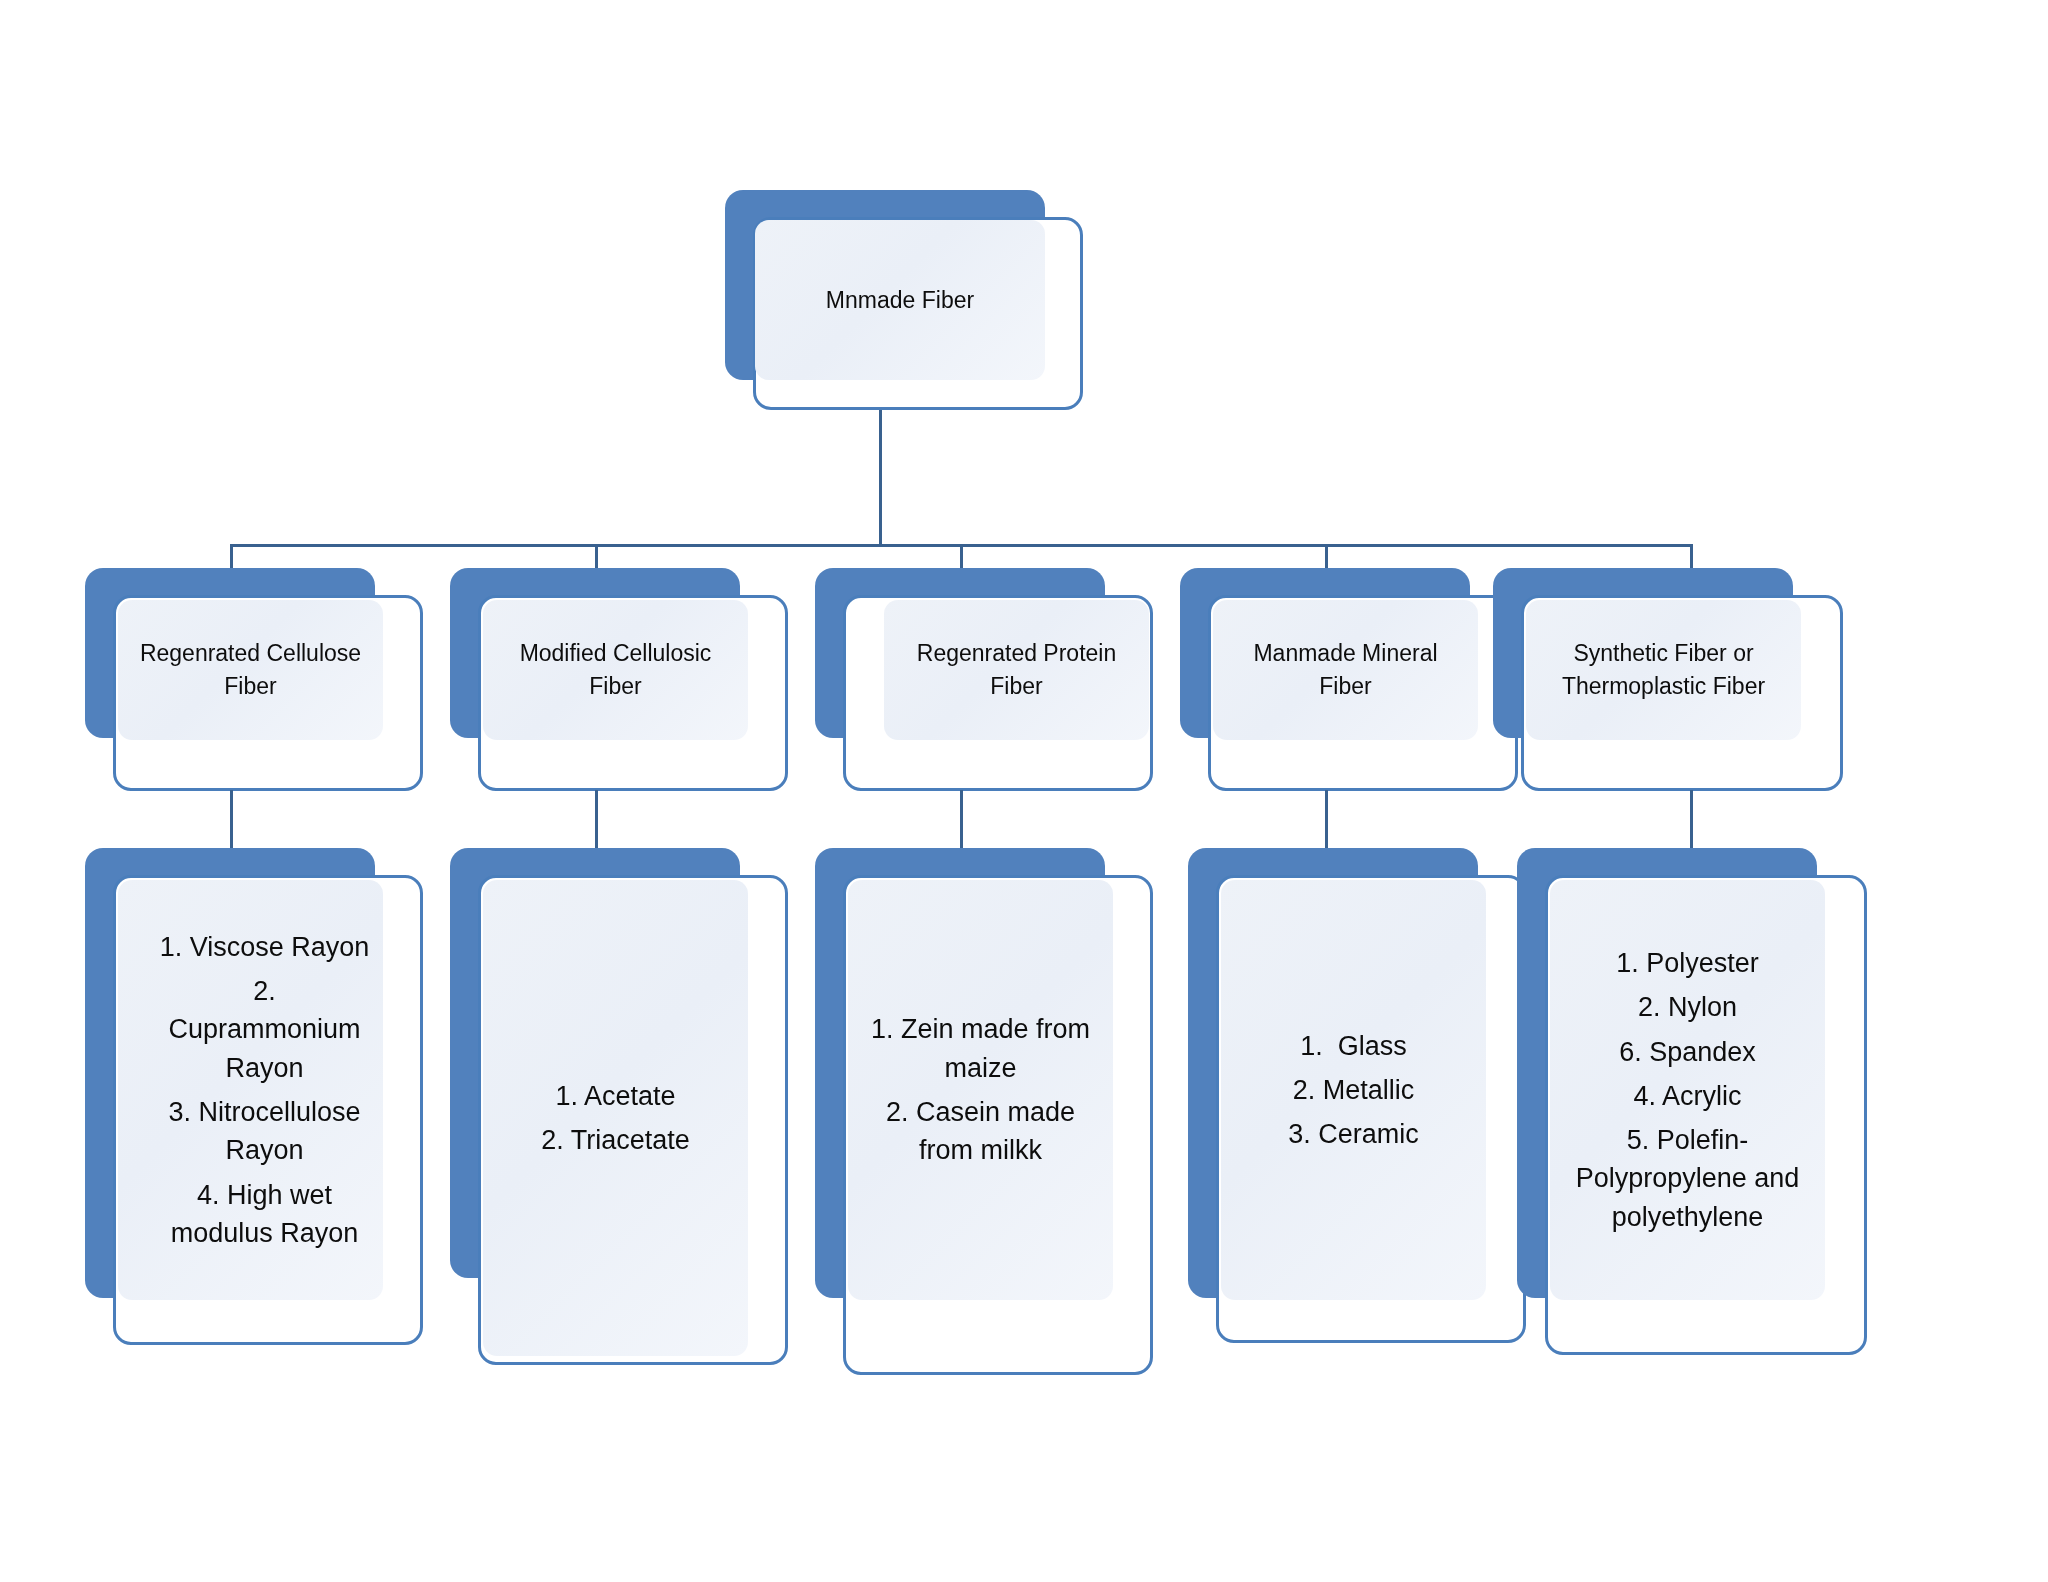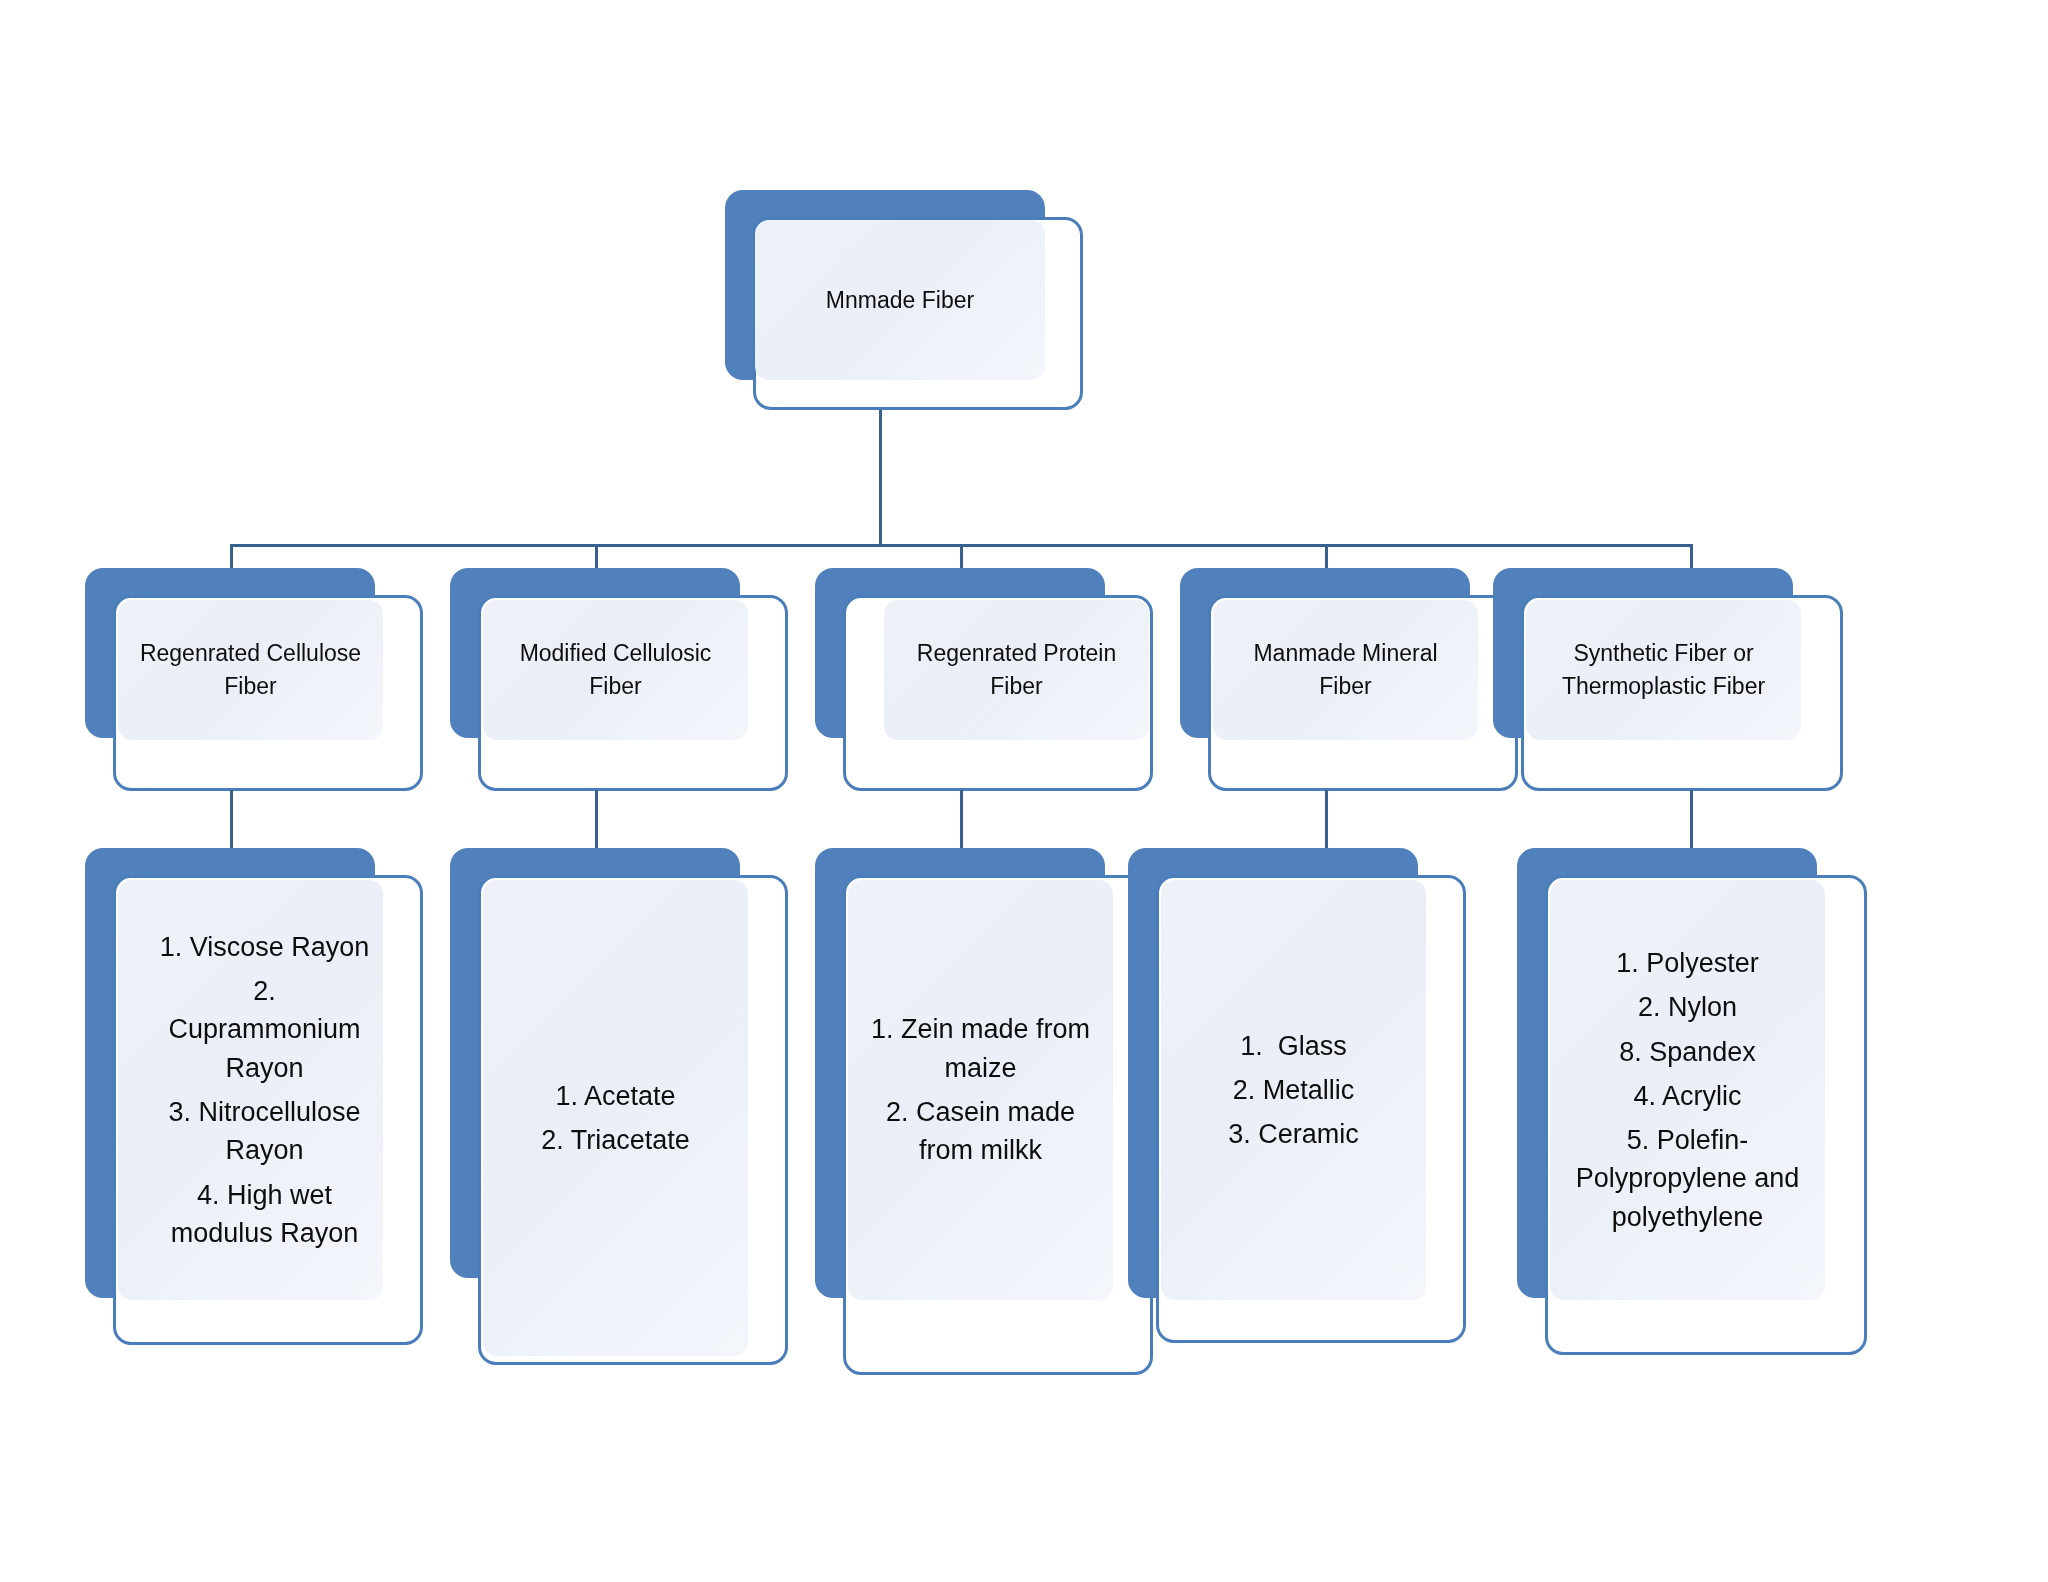--- a/index.html
+++ b/index.html
@@ -190,39 +190,39 @@
     <div class="shadow" style="width:290px; height:450px;"></div>
     <div class="card" style="left:28px; top:27px; width:310px; height:500px;"></div>
     <div class="panel" style="left:33px; top:32px; width:265px; height:420px;">
       <div class="panel-inner">
         <p class="list-line">1. Zein made from maize</p>
         <p class="list-line">2. Casein made from milkk</p>
       </div>
     </div>
   </div>
 
-  <div class="node" style="left:1128px; top:848px; width:340px; height:500px;">
+  <div class="node" style="left:1188px; top:848px; width:340px; height:500px;">
     <div class="shadow" style="width:290px; height:450px;"></div>
     <div class="card" style="left:28px; top:27px; width:310px; height:468px;"></div>
     <div class="panel" style="left:33px; top:32px; width:265px; height:420px;">
       <div class="panel-inner">
         <p class="list-line">1.  Glass</p>
         <p class="list-line">2. Metallic</p>
         <p class="list-line">3. Ceramic</p>
       </div>
     </div>
   </div>
 
   <div class="node" style="left:1517px; top:848px; width:355px; height:500px;padding-left:22px;">
     <div class="shadow" style="width:300px; height:450px;"></div>
     <div class="card" style="left:28px; top:27px; width:322px; height:480px;"></div>
     <div class="panel" style="left:33px; top:32px; width:275px; height:420px;">
       <div class="panel-inner">
         <p class="list-line">1. Polyester</p>
         <p class="list-line">2. Nylon</p>
-        <p class="list-line">8. Spandex</p>
+        <p class="list-line">6. Spandex</p>
         <p class="list-line">4. Acrylic</p>
         <p class="list-line">5. Polefin-Polypropylene and polyethylene</p>
       </div>
     </div>
   </div>
 
 </div>
 
 </body></html>

